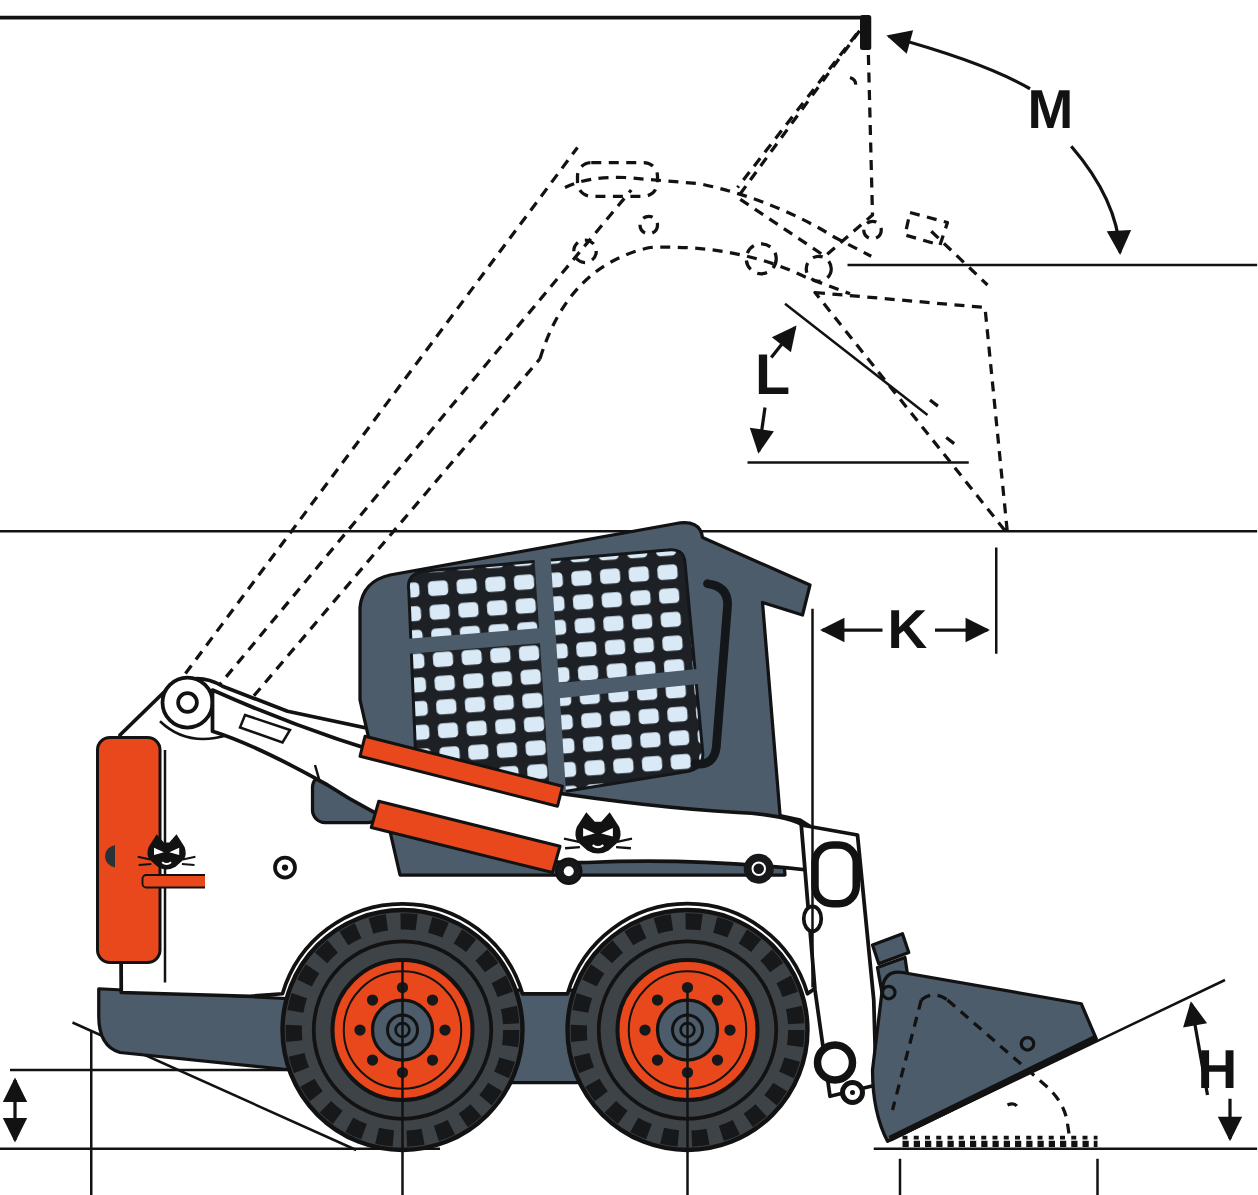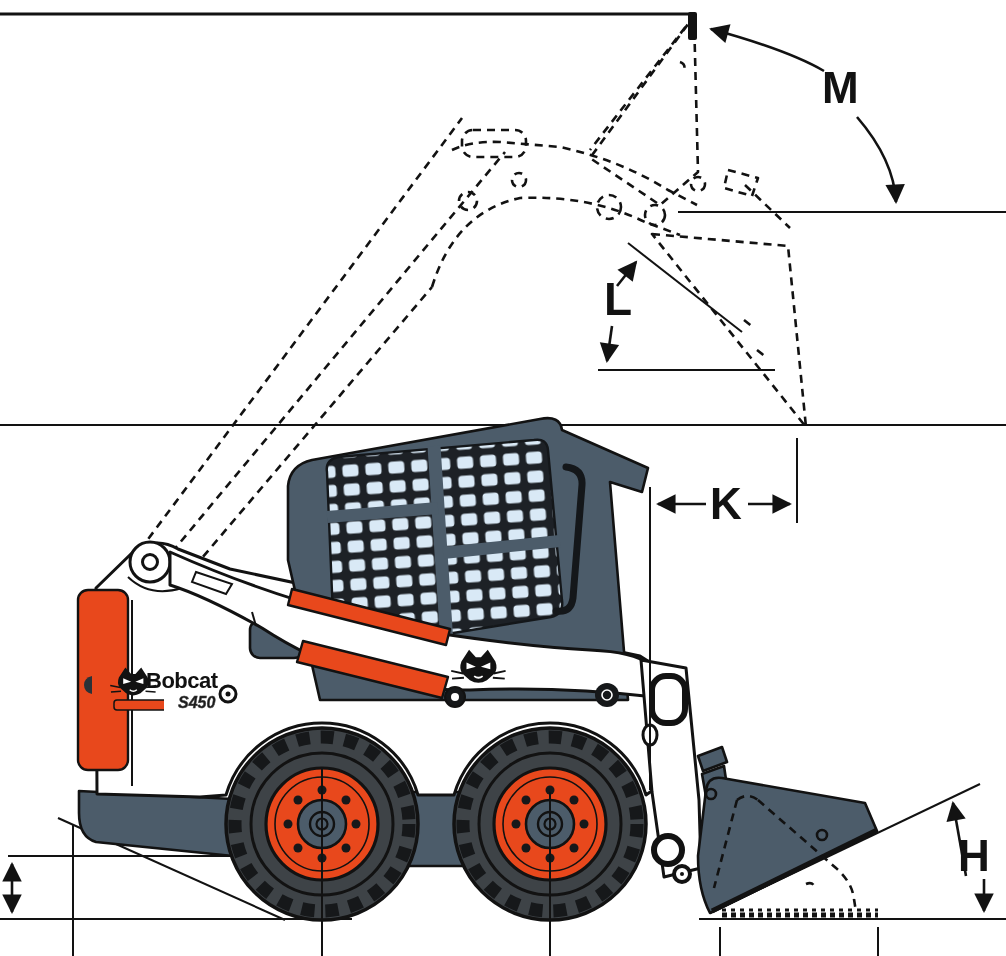--- a/index.html
+++ b/index.html
@@ -221,22 +221,18 @@
     <path class="ln" d="M720,927 L720,956"></path>
     <path class="ln" d="M878,927 L878,956"></path>
   </g>
 </svg>
 
 <span class="dim-label" id="label-m">M</span>
 <span class="dim-label" id="label-l">L</span>
 <span class="dim-label" id="label-k">K</span>
 <span class="dim-label" id="label-h">H</span>
 
-<div class="brand-badge">
-  <span class="brand-name">Bobcat</span>
-  <span class="brand-model">S450</span>
-</div>
 <svg width="60" height="56" style="position:absolute;left:104px;top:662px;">
   <use href="#bobhead" transform="translate(12,4) scale(0.72)"></use>
   <rect x="10" y="38" width="64" height="10" rx="3" fill="var(--accent_orange,#E8481C)" stroke="#121212" stroke-width="1.5"></rect>
 </svg>
 
 </div>
 
 </body></html>

